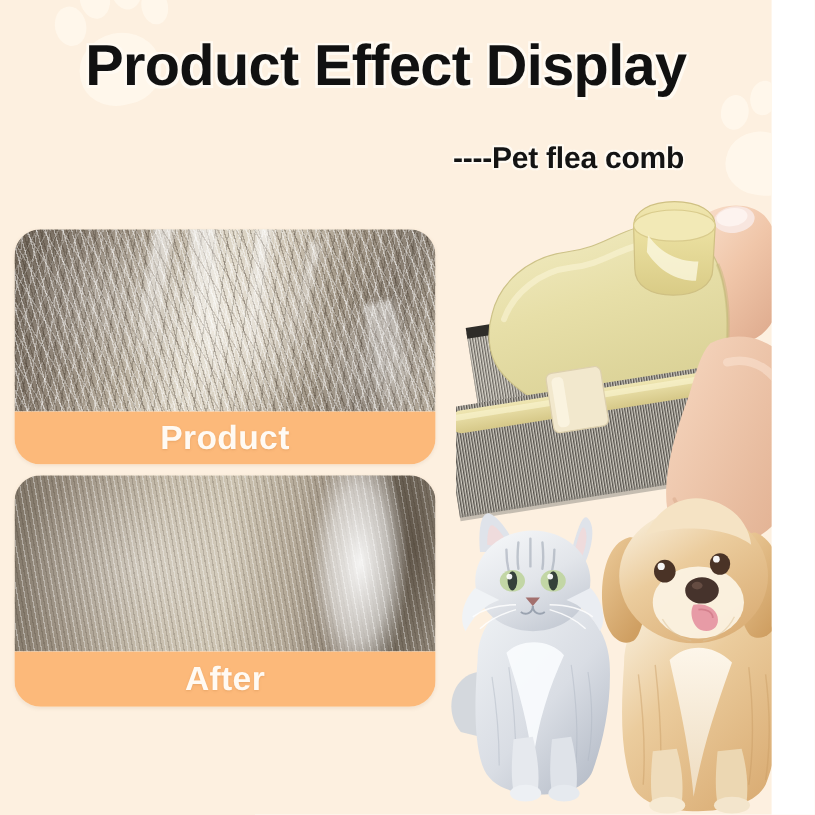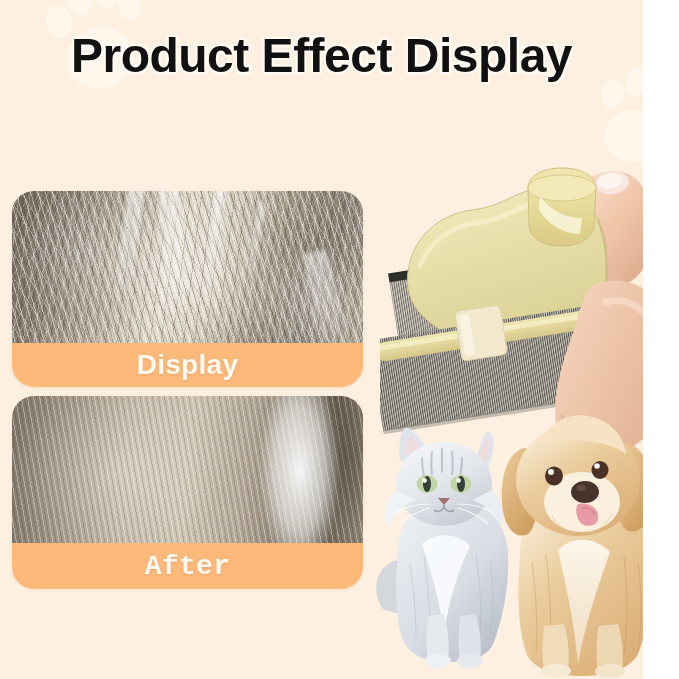--- a/index.html
+++ b/index.html
@@ -90,21 +90,21 @@
   
   .photo-card {
     position: absolute;
     left: 12px;
     width: 351px;
     border-radius: 22px;
     overflow: hidden;
     box-shadow: 0 1px 3px rgba(150,110,70,.10);
   }
   #card-before { top: 191px; height: 196px; }
-  #card-after  { top: 396px; height: 193px; font-family: Liberation Mono, monospace; }
+  #card-after  { top: 396px; height: 193px; }
 
   .photo {
     position: absolute;
     left: 0; right: 0; top: 0;
     overflow: hidden;
   }
   #card-before .photo { height: 152px; }
   #card-after  .photo { height: 147px; }
 
   
@@ -235,33 +235,34 @@
   </div>
   <div class="paw" id="paw-2">
     <div class="pad t1"></div>
       <div class="pad t2"></div>
     <div class="pad t3"></div>
       <div class="pad t4"></div>
     <div class="heel"></div>
   </div>
 
   <div id="title">Product Effect Display</div>
+  <div id="subtitle">----Pet flea comb</div>
 
   <div class="photo-card" id="card-before">
     <div class="photo">
       <div class="fur-messy">
         <div class="tuft" style="left:108px;top:-6px;width:16px;height:120px;transform:rotate(9deg);"></div>
         <div class="tuft" style="left:150px;top:-10px;width:22px;height:140px;transform:rotate(-4deg);"></div>
         <div class="tuft" style="left:196px;top:-4px;width:12px;height:125px;transform:rotate(6deg);"></div>
         <div class="tuft" style="left:300px;top:60px;width:26px;height:100px;transform:rotate(-12deg);opacity:.8;"></div>
         <div class="tuft" style="left:236px;top:10px;width:9px;height:95px;transform:rotate(14deg);opacity:.7;"></div>
       </div>
     </div>
     <div class="label-band">
-      <span>Display</span>
+      <span>Product</span>
     </div>
   </div>
 
   <div class="photo-card" id="card-after">
     <div class="photo">
       <div class="fur-smooth"></div>
     </div>
     <div class="label-band">
       <span>After</span>
     </div>

